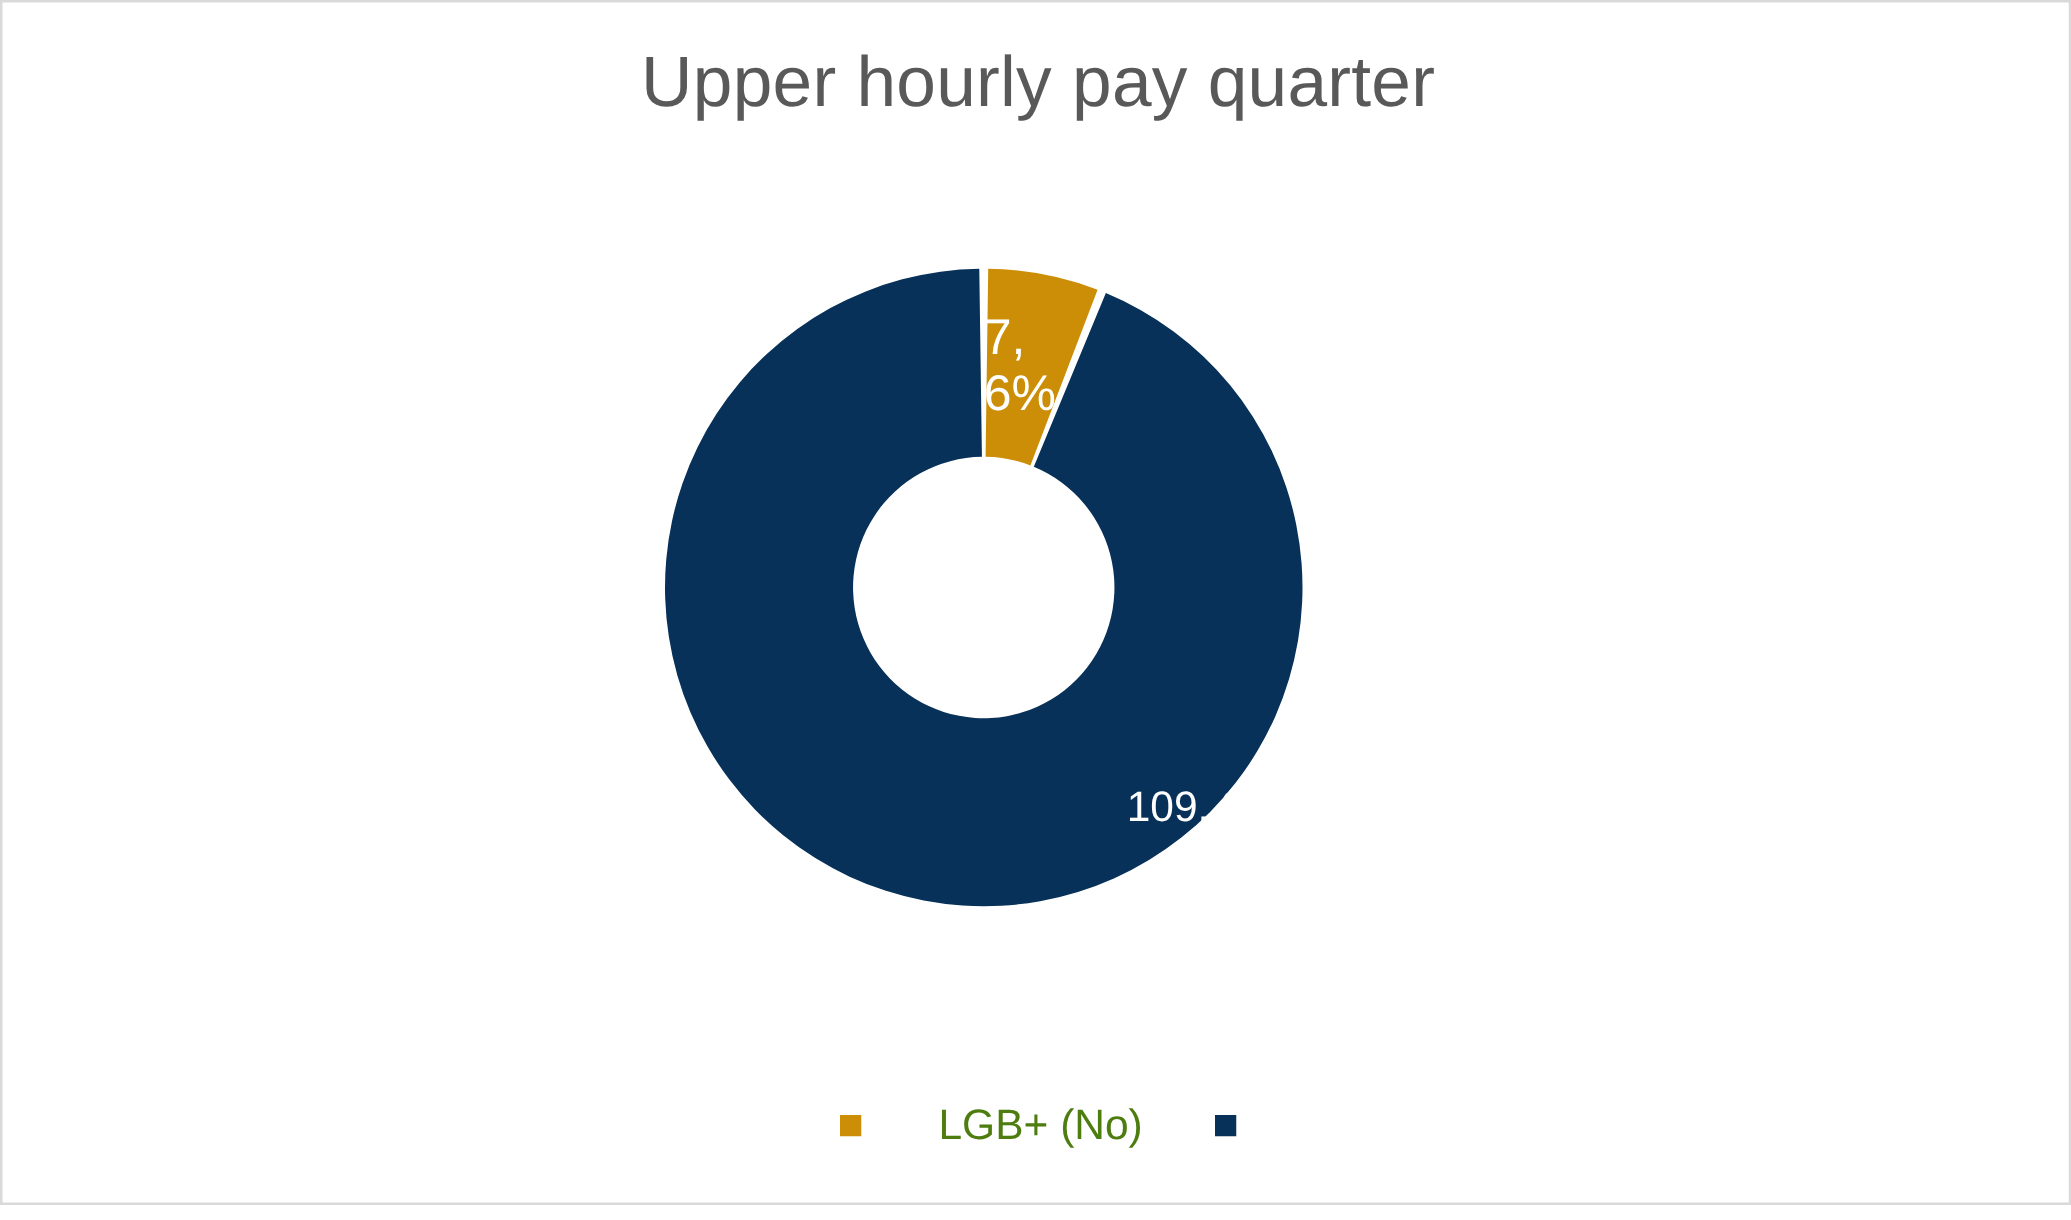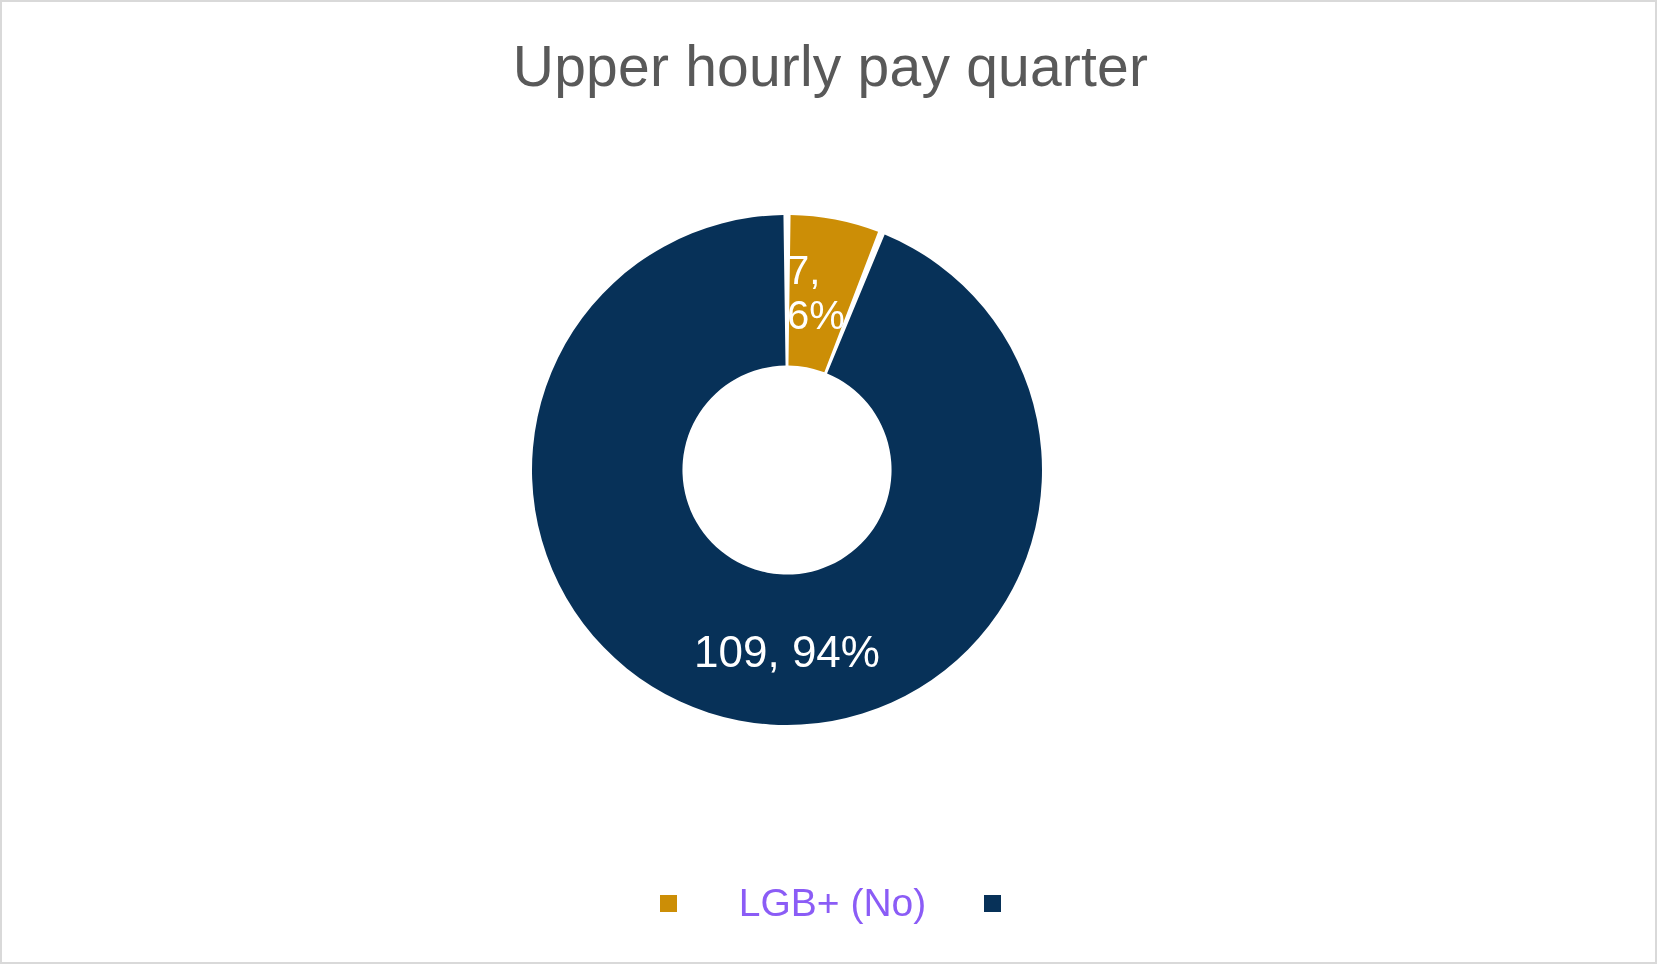--- a/index.html
+++ b/index.html
@@ -57,22 +57,22 @@
     left: 258px;
     top: 36px;
     width: 90px;
     text-align: left;
     font-size: 40px;
   }
   #label-nonlgb {
     left: 0px;
     top: 415px;
     width: 516px;
-    text-align: center;
-    font-size: 44px;
+    text-align: right;
+    font-size: 34px;
   }
   #legend {
     position: absolute;
     left: 0;
     top: 880px;
     width: 1657px;
     display: flex;
     flex-direction: row;
     justify-content: center;
     align-items: center;
@@ -84,22 +84,22 @@
     align-items: center;
     gap: 14px;
   }
   .legend-swatch {
     width: 17px;
     height: 17px;
     flex: 0 0 auto;
     display: block;
   }
   .legend-label {
-    font-size: 39px;
-    color: #8b5cf6;
+    font-size: 34px;
+    color: #4d7c0f;
     font-weight: 400;
     white-space: nowrap;
     line-height: 1.1;
     margin-left: 48px;
   }
 </style>
 </head>
 <body>
 
 <div id="canvas">

